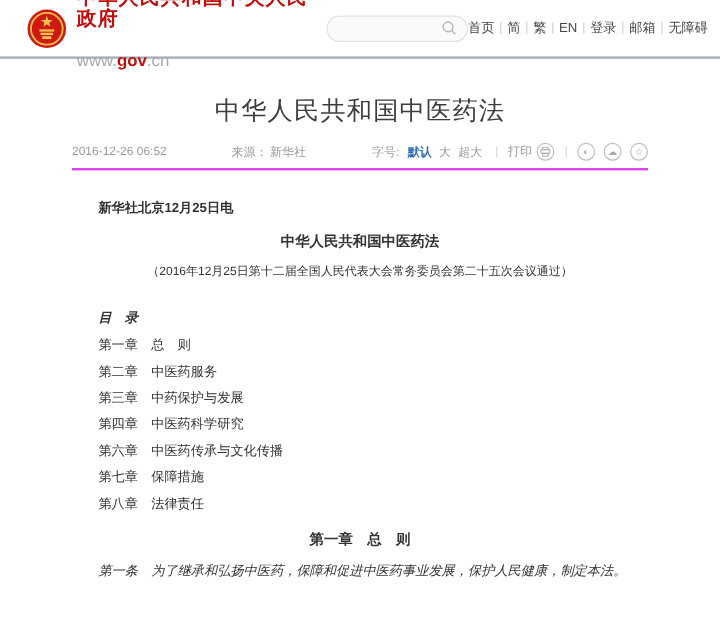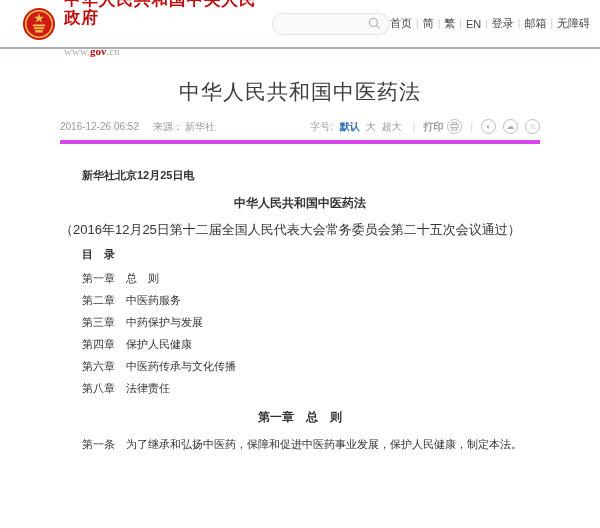--- a/index.html
+++ b/index.html
@@ -11,21 +11,21 @@
   
   .header{
     height:49px;display:flex;align-items:center;
     padding:0 10px 0 22px;box-sizing:border-box;
     border-bottom:2px solid #a9b0bd;background:#fff;
   }
   .logo{display:flex;align-items:center;cursor:pointer;}
   .emblem{width:34px;height:34px;flex:0 0 auto;}
   .site-text{margin-left:8px;line-height:1.1;}
   .site-name{color:#c20d0d;font-size:16.5px;font-weight:bold;letter-spacing:1px;}
-  .site-url{color:#a8a8a8;font-size:11px;margin-top:18px;font-family:Liberation Serif, serif;}
+  .site-url{color:#a8a8a8;font-size:14px;margin-top:18px;}
   .site-url .gov{color:#c20d0d;font-weight:bold;}
   .search{
     margin-left:auto;width:118px;height:22px;border:1px solid #e2e2e2;
     background:#fafafa;border-radius:12px;display:flex;align-items:center;
     box-sizing:border-box;padding:0 8px;
   }
   .search input{
     border:none;outline:none;background:transparent;flex:1;min-width:0;
     font-size:11px;color:#555;font-family:inherit;
   }
@@ -34,50 +34,50 @@
   .nav .nav-link{cursor:pointer;}
   .nav .sep{color:#c9c9c9;padding:0 4px;font-size:10px;}
   
   .page-title{
     margin-top:29px;text-align:center;font-size:21px;color:#3d3d3d;
     letter-spacing:1px;font-weight:400;
   }
   
   .meta-row{
     margin:13px 60px 0 60px;display:flex;align-items:center;
-    font-size:10px;color:#9a9a9a;border-bottom:4px solid #d946ef;
+    font-size:10px;color:#9a9a9a;border-bottom:2px solid #d946ef;
     padding-bottom:6px;
   }
   .meta-left{display:flex;align-items:center;}
   .meta-date{margin-right:14px;}
-  .meta-source-label{margin-right:2px;}
+  .meta-source-label{margin-right:2px;margin-left:40px;}
   .meta-right{margin-left:auto;display:flex;align-items:center;}
   .fz-label{margin-right:4px;}
   .fz-opt{cursor:pointer;margin:0 3px;color:#9a9a9a;}
   .fz-opt.active{color:#2f6db5;font-weight:bold;}
   .meta-sep{color:#d5d5d5;margin:0 8px;}
-  .print{display:flex;align-items:center;cursor:pointer;color:#9a9a9a;font-weight:bold;}
+  .print{display:flex;align-items:flex-start;cursor:pointer;color:#9a9a9a;}
   .icon-circle{
     width:15px;height:15px;border:1px solid #bdbdbd;border-radius:50%;
     display:flex;align-items:center;justify-content:center;color:#aaaaaa;
     font-size:8px;box-sizing:border-box;background:#fff;cursor:pointer;
   }
   .print .icon-circle{margin-left:4px;}
   .share-group{display:flex;align-items:center;}
   .share-group .icon-circle{margin-left:7px;}
   .share-group .icon-circle:first-child{margin-left:0;}
   
   .article{margin:0 60px;font-size:11px;color:#333;}
   .dateline{margin-top:24px;text-indent:2em;font-weight:bold;}
   .doc-title{margin-top:12px;text-align:center;font-weight:bold;font-size:12px;color:#333;}
-  .doc-subtitle{margin-top:9px;text-align:left;font-size:13px;}
-  .toc-title{margin-top:8px;text-indent:2em;font-weight:bold;}
+  .doc-subtitle{margin-top:9px;text-align:center;font-size:10px;}
+  .toc-title{margin-top:24px;text-indent:2em;font-weight:bold;font-style:italic;}
   .toc-item{margin-top:11px;text-indent:2em;line-height:11px;}
   .chapter-title{margin-top:15px;text-align:center;font-weight:bold;font-size:12px;}
-  .para{margin-top:6px;text-indent:2em;line-height:16px;}
+  .para{margin-top:6px;text-indent:2em;line-height:16px;font-style:italic;}
   .para.first{margin-top:10px;}
 </style>
 </head>
 <body>
 
 <div class="header">
   <div class="logo">
     <svg class="emblem" viewBox="0 0 36 36">
       <circle cx="18" cy="18" r="17" fill="#cf1a14"></circle>
       <circle cx="18" cy="18" r="14" fill="none" stroke="#f2c14b" stroke-width="1.6"></circle>
@@ -152,20 +152,21 @@
 
 <div class="article">
   <div class="dateline">新华社北京12月25日电</div>
   <div class="doc-title">中华人民共和国中医药法</div>
   <div class="doc-subtitle">（2016年12月25日第十二届全国人民代表大会常务委员会第二十五次会议通过）</div>
 
   <div class="toc-title">目　录</div>
   <div class="toc-item">第一章　总　则</div>
   <div class="toc-item">第二章　中医药服务</div>
   <div class="toc-item">第三章　中药保护与发展</div>
-  <div class="toc-item">第四章　保护人民健康</div>
+  <div class="toc-item">第四章　中医药科学研究</div>
   <div class="toc-item">第六章　中医药传承与文化传播</div>
+  <div class="toc-item">第七章　保障措施</div>
   <div class="toc-item">第八章　法律责任</div>
 
   <div class="chapter-title">第一章　总　则</div>
   <div class="para first">第一条　为了继承和弘扬中医药，保障和促进中医药事业发展，保护人民健康，制定本法。</div>
 
 </div>
 
 </body></html>

